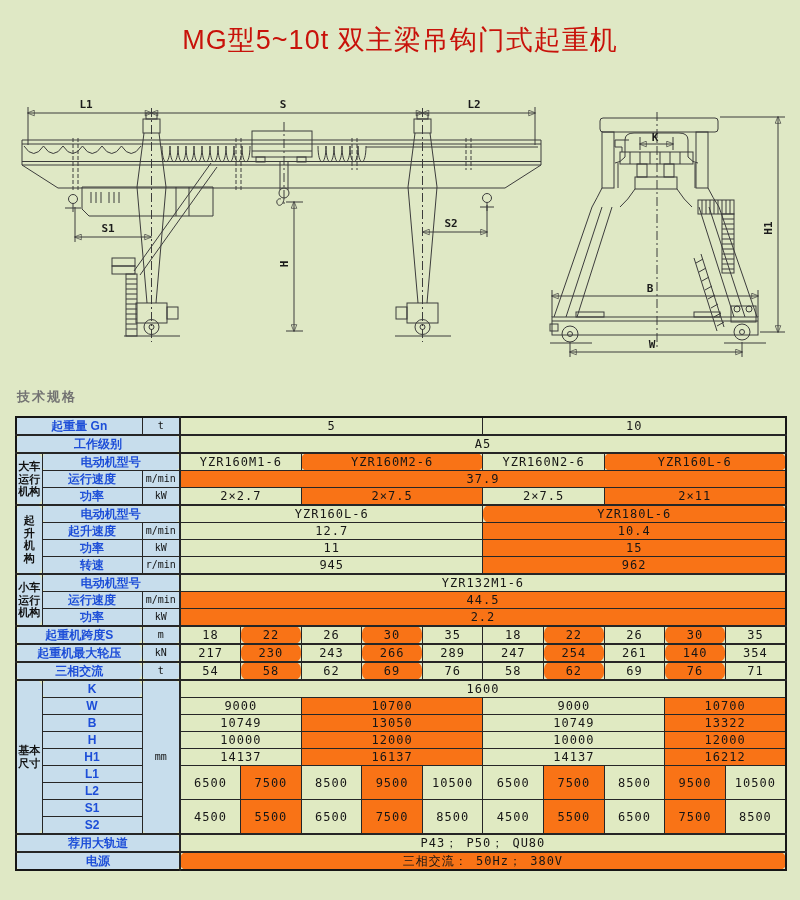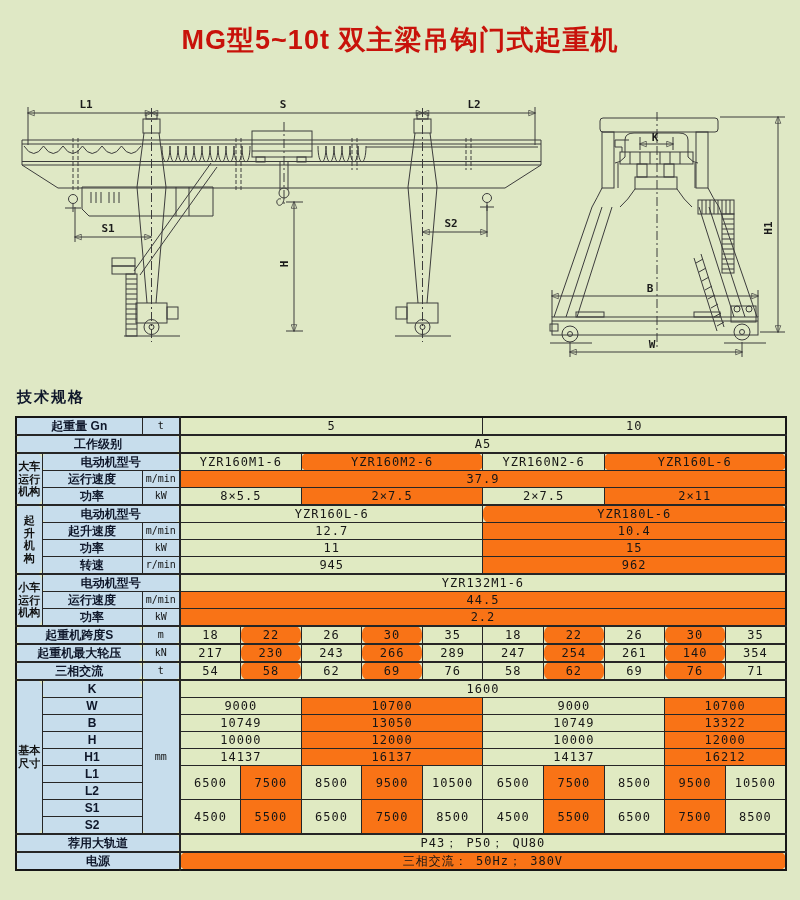--- a/index.html
+++ b/index.html
@@ -1,35 +1,35 @@
 <!DOCTYPE html>
 <html><head>
 <meta charset="utf-8">
 <style>
   html,body{margin:0;padding:0;}
   body{font-family:"Liberation Sans",sans-serif;}
   .page{position:relative;width:800px;height:900px;background:#dfe8c5;overflow:hidden;}
   .main-title{position:absolute;top:22px;left:0;width:100%;text-align:center;
-    font-size:27px;font-weight:bold;color:#c8120a;letter-spacing:1px;white-space:nowrap;}
-  .section-title{position:absolute;top:388px;left:17px;font-size:15px;font-weight:bold;
-    color:#0f172a;letter-spacing:2px;}
+    font-size:27px;font-weight:normal;color:#c8120a;letter-spacing:1px;white-space:nowrap;}
+  .section-title{position:absolute;top:388px;left:17px;font-size:13px;font-weight:bold;
+    color:#737373;letter-spacing:2px;}
   svg.drawing{position:absolute;left:0;top:85px;}
   svg.drawing path, svg.drawing line, svg.drawing rect, svg.drawing circle, svg.drawing polyline
     {stroke:#3c3c3c;stroke-width:1;fill:none;}
   svg.drawing .cl{stroke-dasharray:9 3 2 3;}
   svg.drawing .pd{stroke-dasharray:4 2;}
   svg.drawing text{font-family:"DejaVu Sans Mono",monospace;font-size:11px;font-weight:bold;
     fill:#1b1b1b;stroke:none;text-anchor:middle;}
   .spec-table{position:absolute;left:15px;top:416px;border-collapse:collapse;table-layout:fixed;
     border:2px solid #161616;}
   .spec-table td{border:1px solid #262626;height:16px;line-height:14px;text-align:center;
     vertical-align:middle;padding:0;overflow:hidden;white-space:nowrap;}
   .spec-table tr.tk td{border-top-width:2px;border-radius:7px;}
   .spec-table td.ds{border-left-width:2px;}
-  td.lab{background:#c7ddec;font-size:12px;font-weight:bold;color:#0f172a;}
+  td.lab{background:#c7ddec;font-size:12px;font-weight:bold;color:#1d4ed8;}
   td.unit{background:#c7ddec;font-family:"DejaVu Sans Mono",monospace;font-size:10px;color:#111;}
   td.glab{background:#c7ddec;font-size:11px;font-weight:bold;color:#111;white-space:normal;
     vertical-align:middle;}
   td.glab .vtxt{display:inline-block;width:24px;line-height:1.15;word-break:break-all;}
   td.glab .vtxt.v1{width:12px;}
   td.d{font-family:"DejaVu Sans Mono",monospace;font-size:12px;letter-spacing:1px;color:#161616;}
   td.g{background:#e0eac2;}
   td.b{background:#f97316;}
 </style>
 </head>
@@ -247,21 +247,21 @@
           <td colspan="6" class="d b">YZR160L-6</td>
         </tr>
         <tr>
           <td class="lab">运行速度</td>
           <td class="unit">m/min</td>
           <td colspan="20" class="d b ds">37.9</td>
         </tr>
         <tr>
           <td class="lab">功率</td>
           <td class="unit">kW</td>
-          <td colspan="4" class="d g ds">8×5.5</td>
+          <td colspan="4" class="d g ds">2×2.7</td>
           <td colspan="6" class="d b">2×7.5</td>
           <td colspan="4" class="d g">2×7.5</td>
           <td colspan="6" class="d b">2×11</td>
         </tr>
         <tr class="tk">
           <td rowspan="4" class="glab"><span class="vtxt v1">起升机构</span></td>
           <td colspan="2" class="lab">电动机型号</td>
           <td colspan="10" class="d g ds">YZR160L-6</td>
           <td colspan="10" class="d b">YZR180L-6</td>
         </tr>

